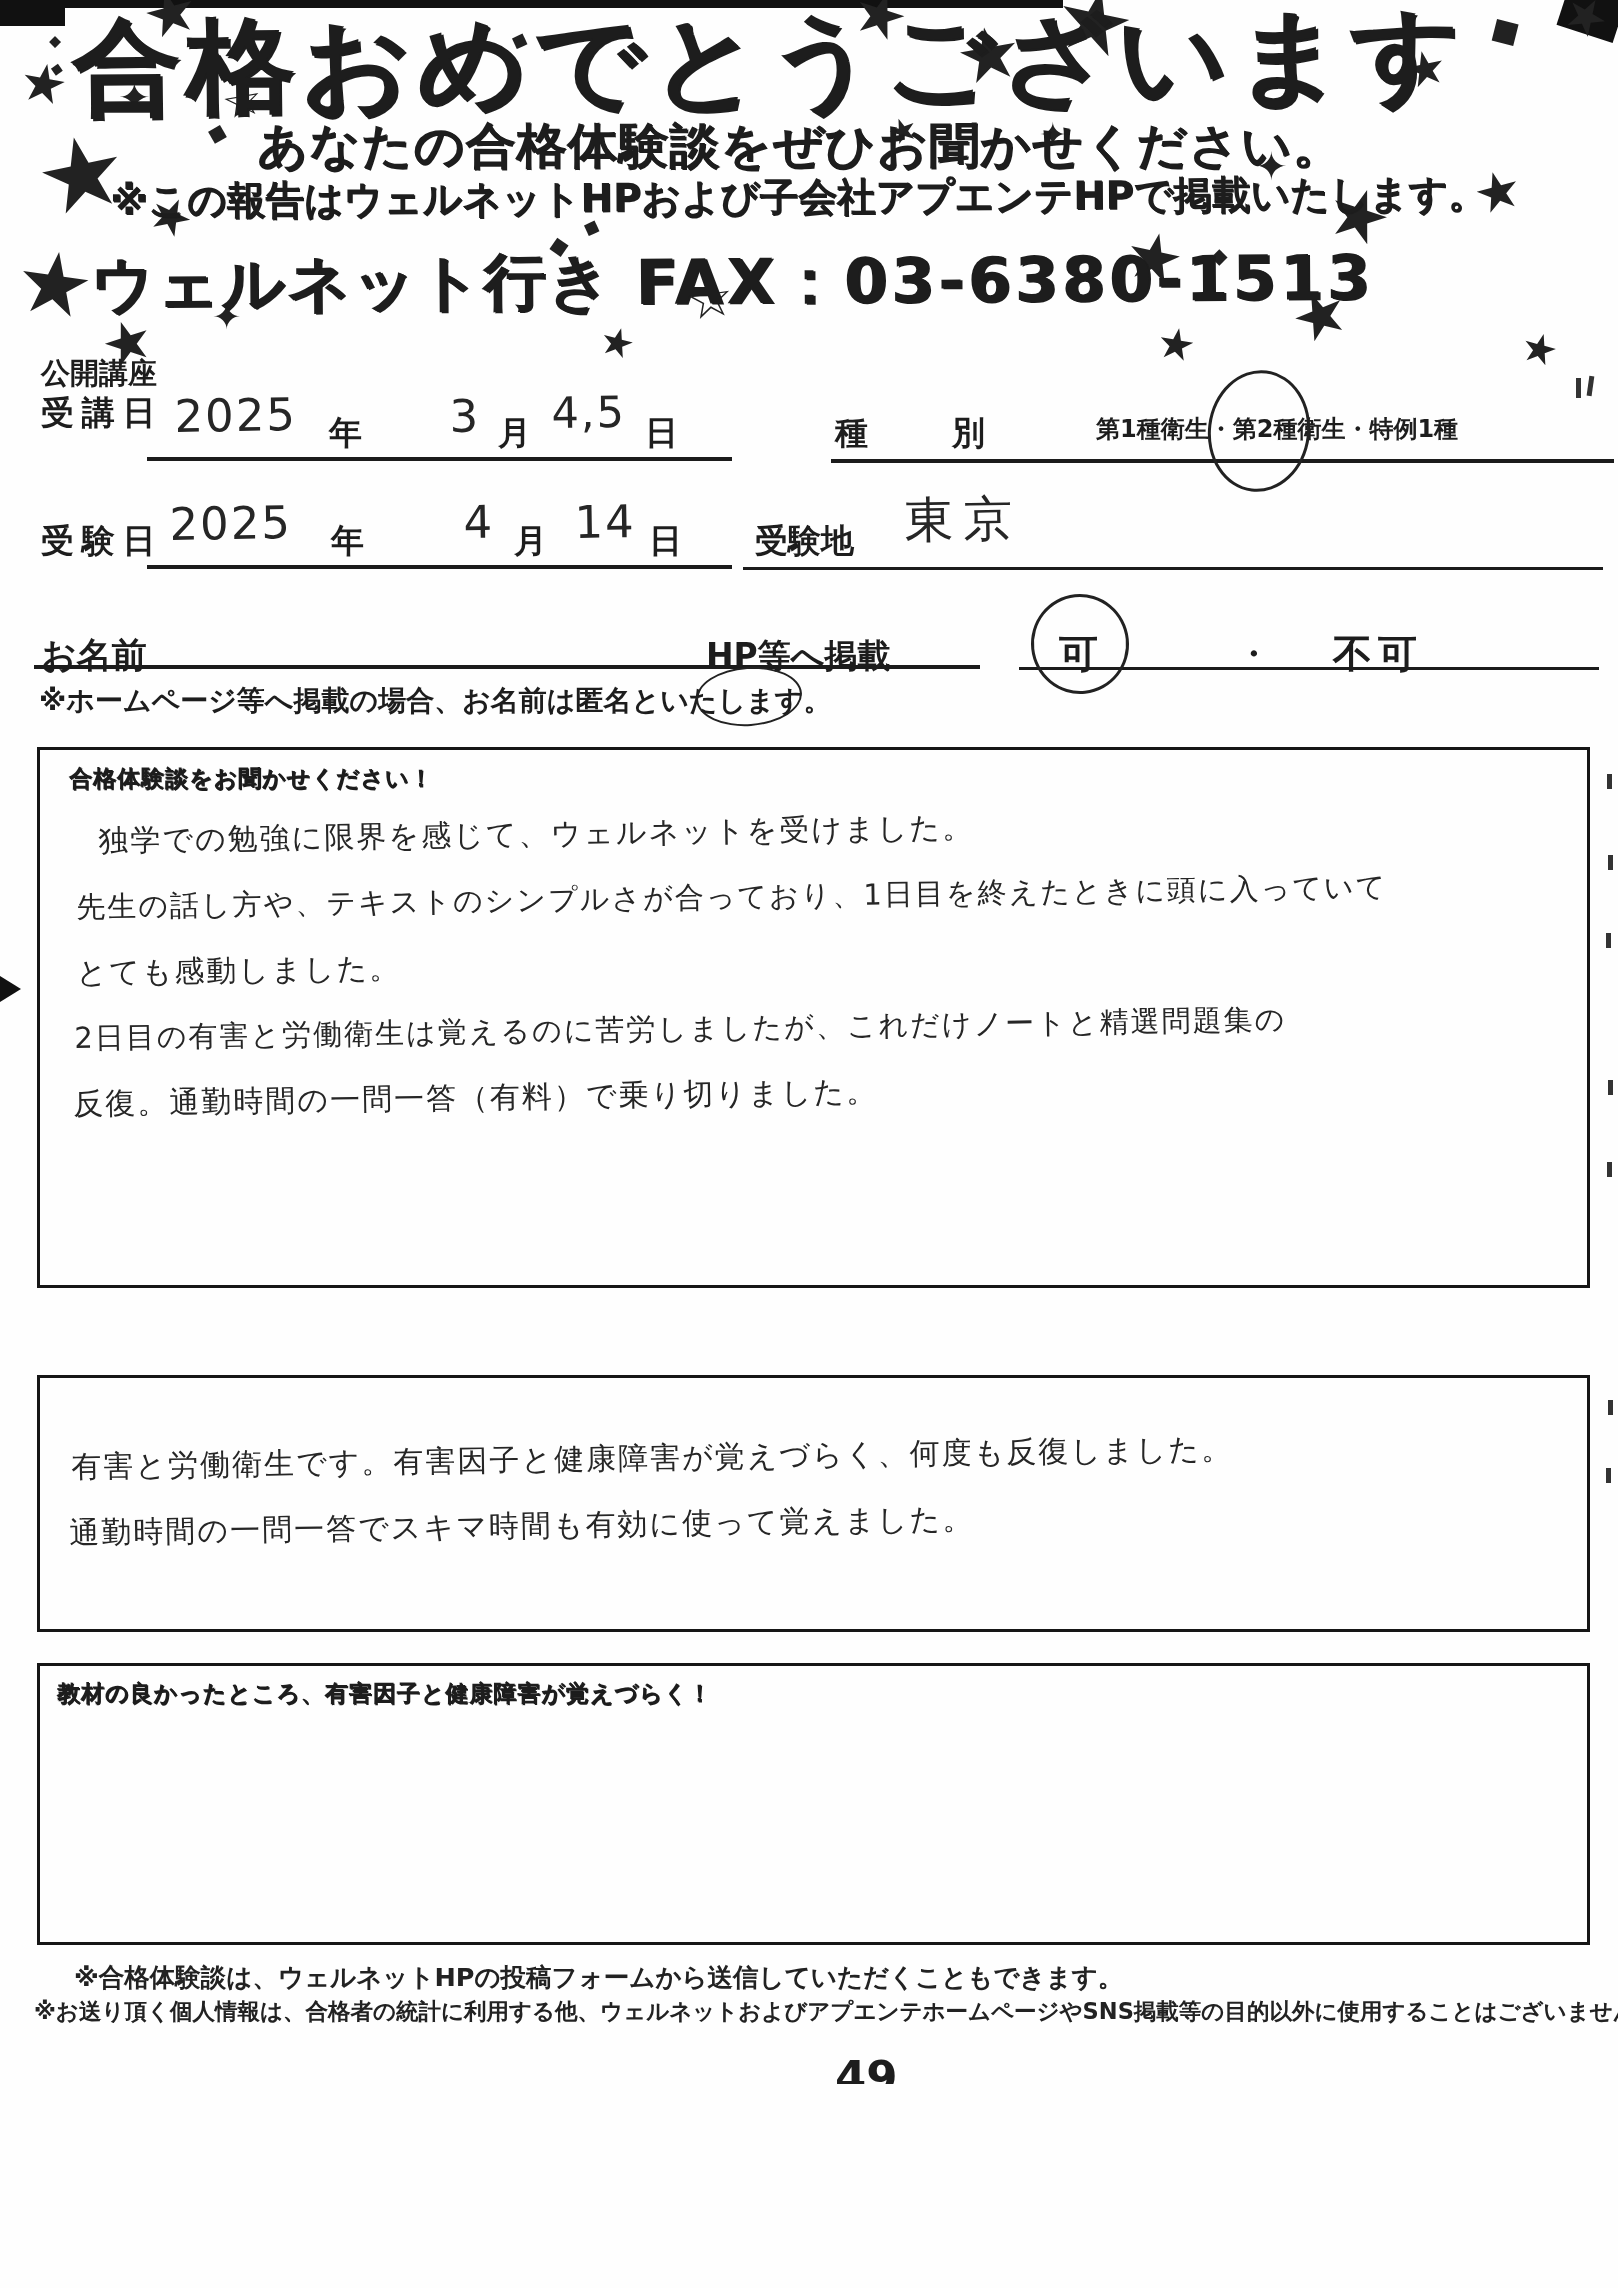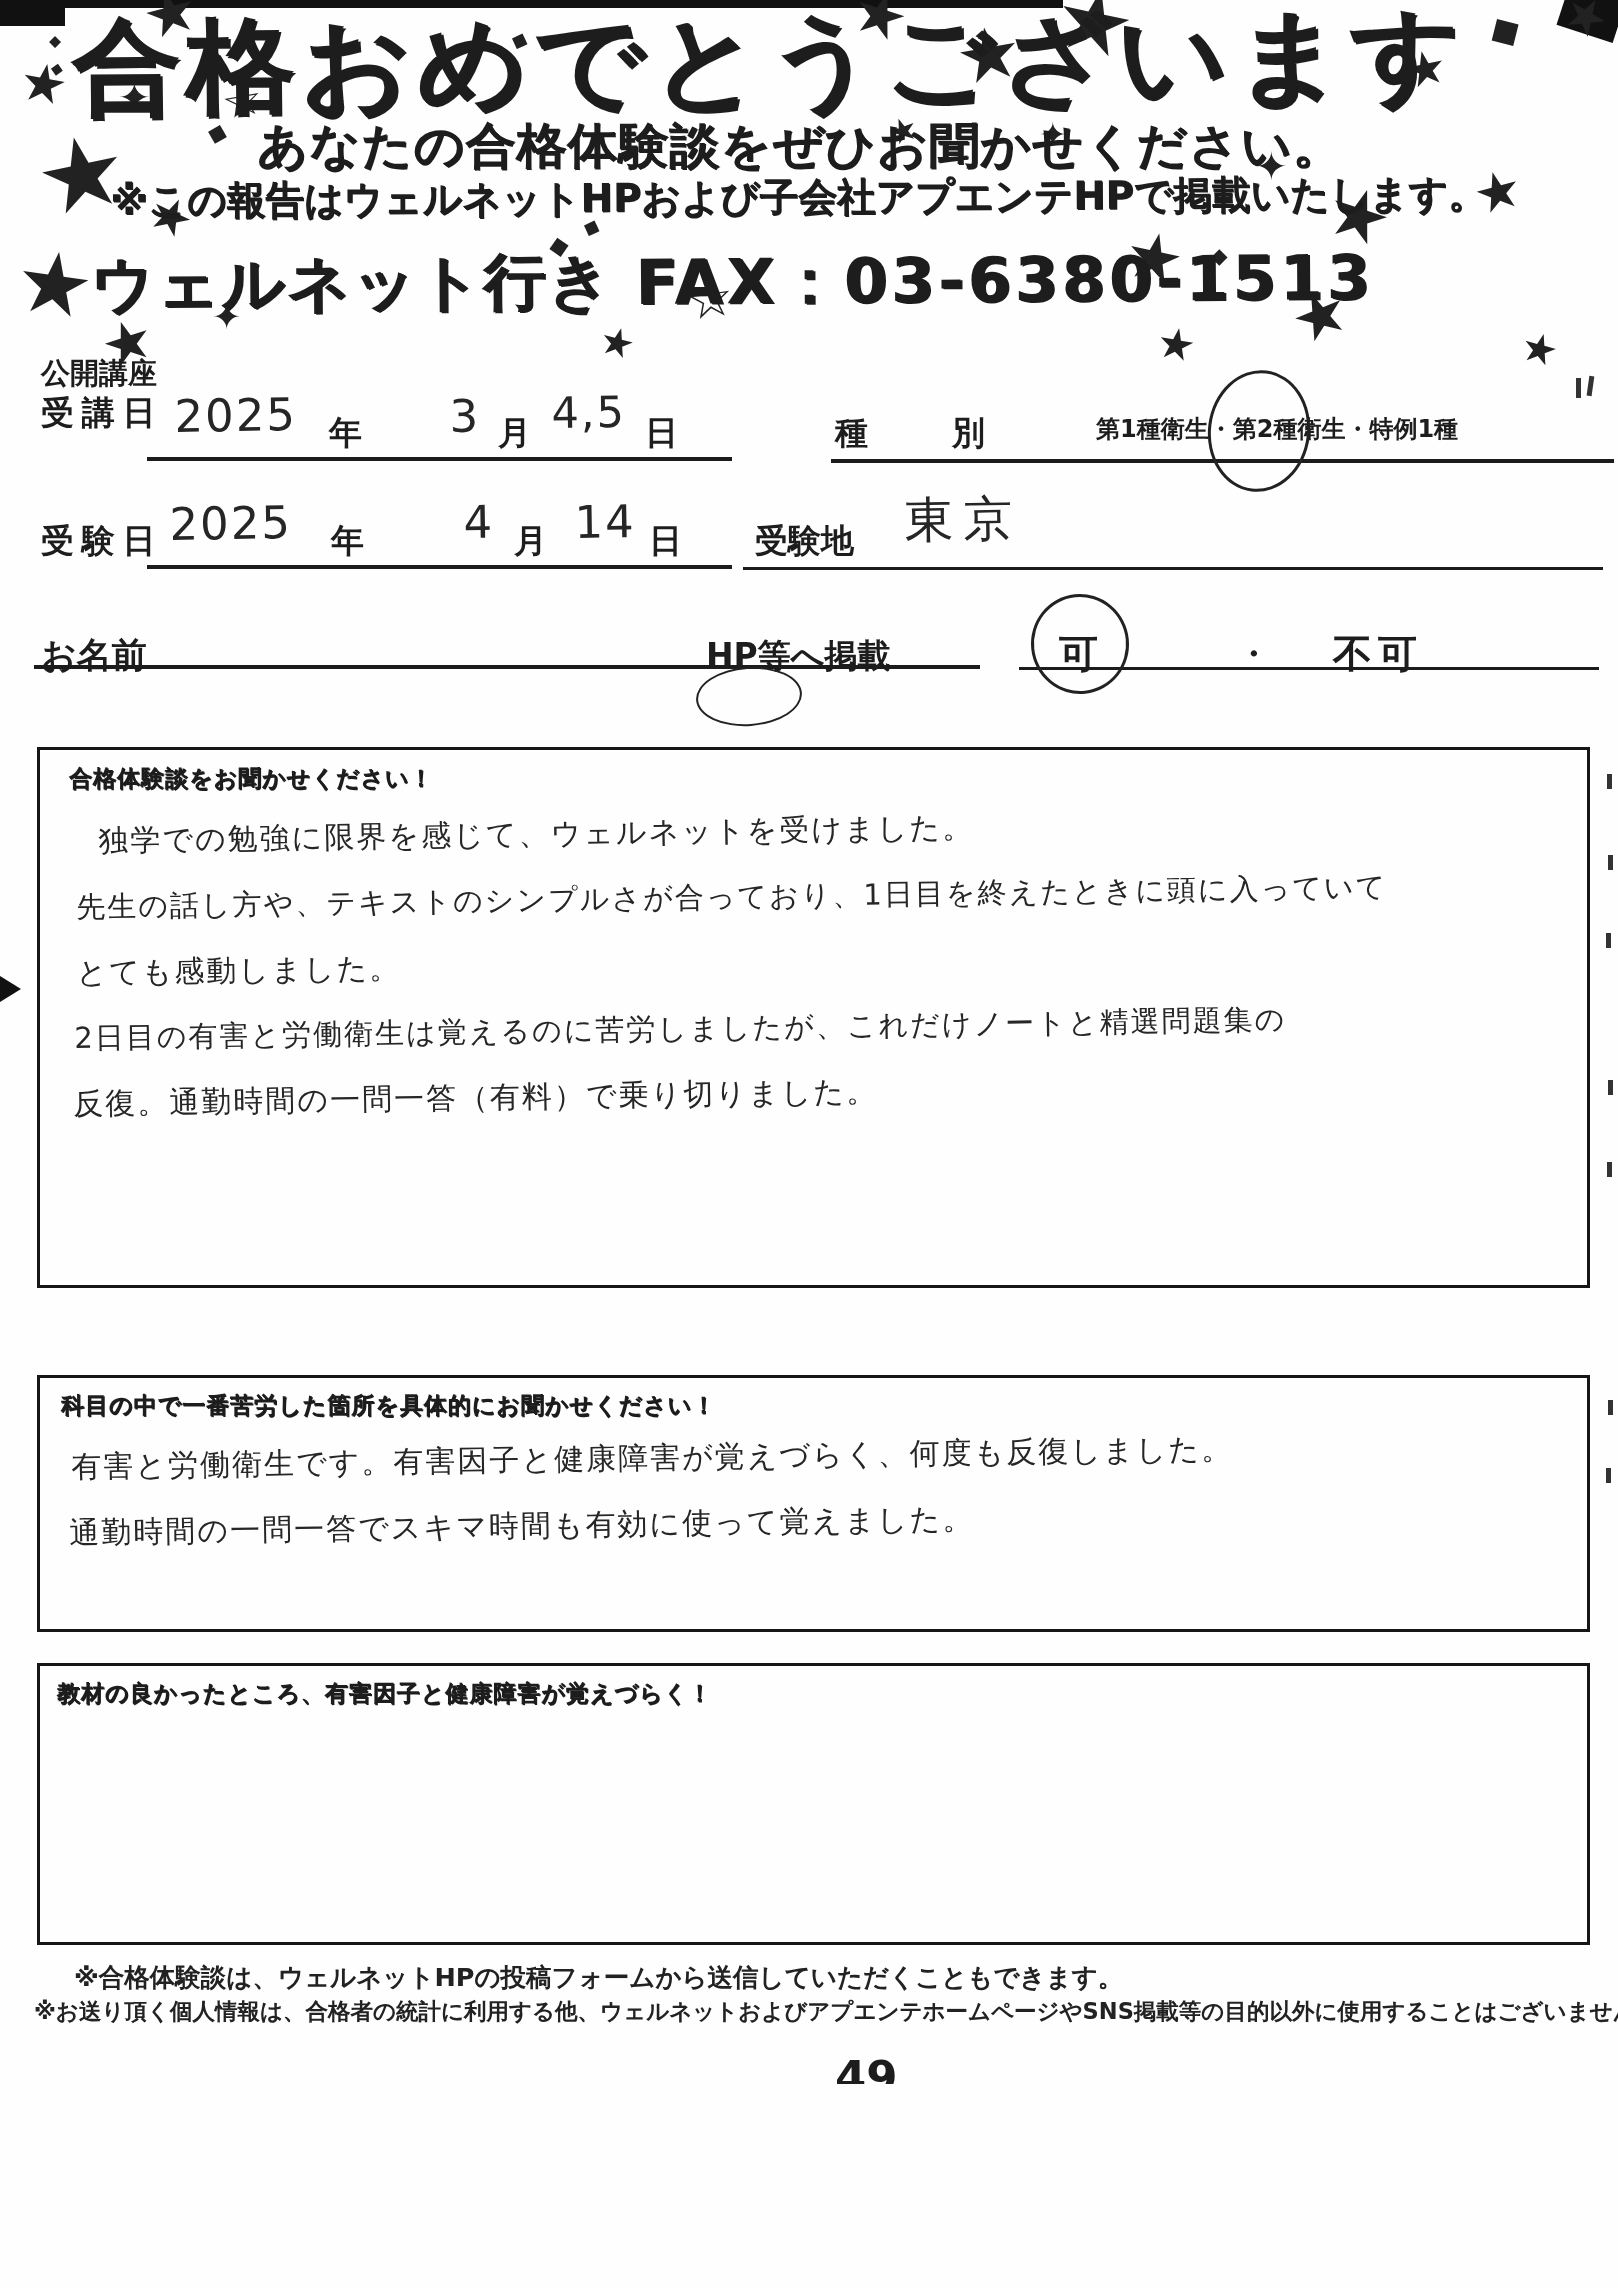--- a/index.html
+++ b/index.html
@@ -144,34 +144,36 @@
   <div class="abs hw" style="left:255px;top:627px;font-size:35px;"></div>
   <div class="abs rule" style="left:34px;top:665px;width:946px;"></div>
 
   <div class="abs label" style="left:706px;top:623px;font-size:33px;">HP等へ掲載</div>
   <div class="abs label" style="left:1059px;top:616px;font-size:39px;">可</div>
   <div class="abs label" style="left:1237px;top:621px;font-size:33px;">・</div>
   <div class="abs label" style="left:1333px;top:616px;font-size:39px;letter-spacing:5.9px;">不可</div>
   <div class="abs rule" style="left:1019px;top:667px;width:580px;height:2.9px;"></div>
   <div class="circle-mark" style="left:1031px;top:594px;width:92px;height:94px;transform:rotate(-6deg);"></div>
 
+  <div class="abs" style="left:39px;top:682px;font-size:28px;font-weight:900;white-space:nowrap;">
+    <span>※ホームページ等へ掲載の場合、お名前は</span><span>匿名</span><span>といたします。</span>
+  </div>
   <div class="circle-mark" style="left:696px;top:667px;width:102px;height:55px;transform:rotate(-4deg);border-width:2.9px;"></div>
 
   <div class="box" style="top:747px;height:541px;"></div>
   <div class="box-title" style="left:69px;top:763px;">合格体験談をお聞かせください！</div>
   <div class="hw-line hw" style="left:98px;top:821px;">独学での勉強に限界を感じて、ウェルネットを受けました。</div>
   <div class="hw-line hw" style="left:76px;top:888px;font-size:29px;">先生の話し方や、テキストのシンプルさが合っており、1日目を終えたときに頭に入っていて</div>
   <div class="hw-line hw" style="left:76px;top:953px;">とても感動しました。</div>
   <div class="hw-line hw" style="left:74px;top:1019px;font-size:29px;">2日目の有害と労働衛生は覚えるのに苦労しましたが、これだけノートと精選問題集の</div>
   <div class="hw-line hw" style="left:73px;top:1084px;">反復。通勤時間の一問一答（有料）で乗り切りました。</div>
 
   <div class="left-marker" style="left:0;top:976px;"></div>
 
   <div class="box" style="top:1375px;height:257px;"></div>
-  <div class="box-title" style="left:61px;top:1390px;">科目の中で一番苦労した箇所を具体的にお聞かせください！</div>
   <div class="hw-line hw" style="left:71px;top:1447px;">有害と労働衛生です。有害因子と健康障害が覚えづらく、何度も反復しました。</div>
   <div class="hw-line hw" style="left:69px;top:1513px;">通勤時間の一問一答でスキマ時間も有効に使って覚えました。</div>
 
   <div class="box" style="top:1663px;height:282px;"></div>
   <div class="box-title" style="left:57px;top:1678px;">教材の良かったところ、有害因子と健康障害が覚えづらく！</div>
 
   <div class="footer-note" style="left:34px;top:1960px;font-size:25.5px;margin-left:40px;">※合格体験談は、ウェルネットHPの投稿フォームから送信していただくこともできます。</div>
   <div class="footer-note" style="left:34px;top:1996px;font-size:22.5px;">※お送り頂く個人情報は、合格者の統計に利用する他、ウェルネットおよびアプエンテホームページやSNS掲載等の目的以外に使用することはございません。</div>
   <div class="abs page-num-clip" style="left:835px;top:2039px;width:78px;">
     <div class="page-num">49</div>

